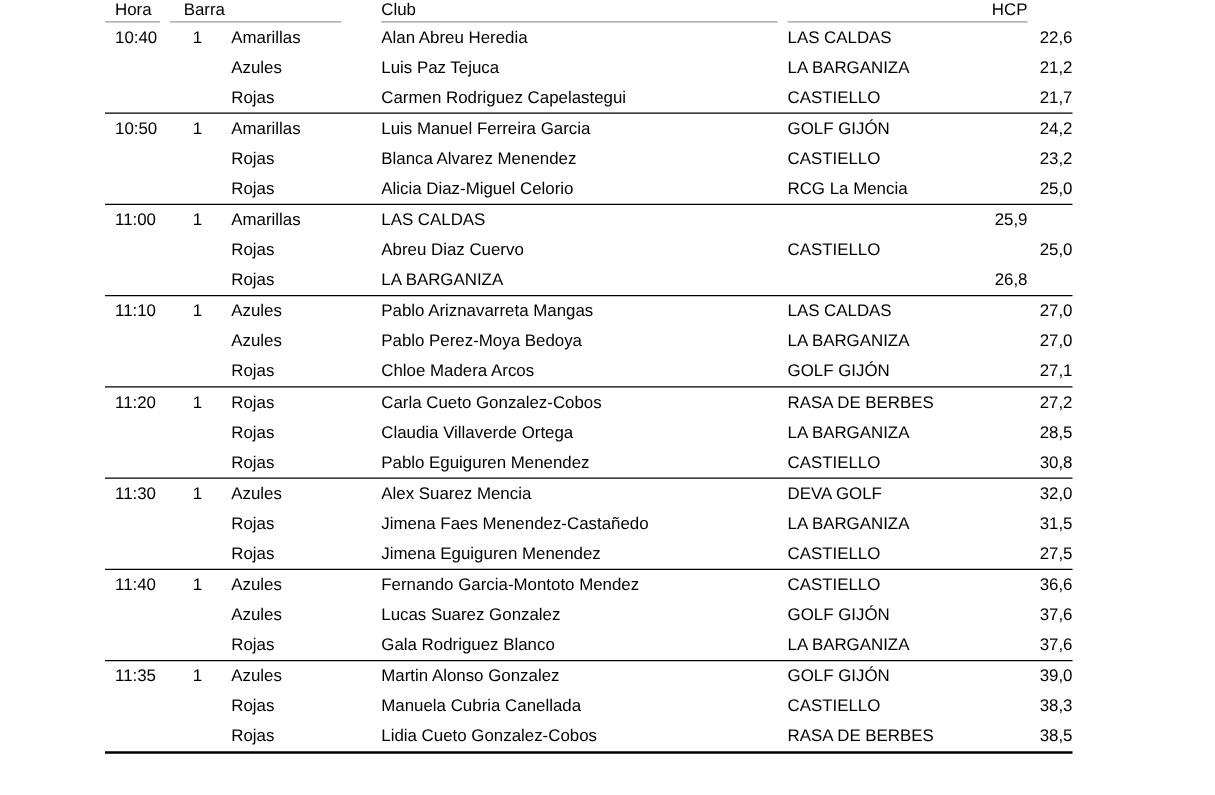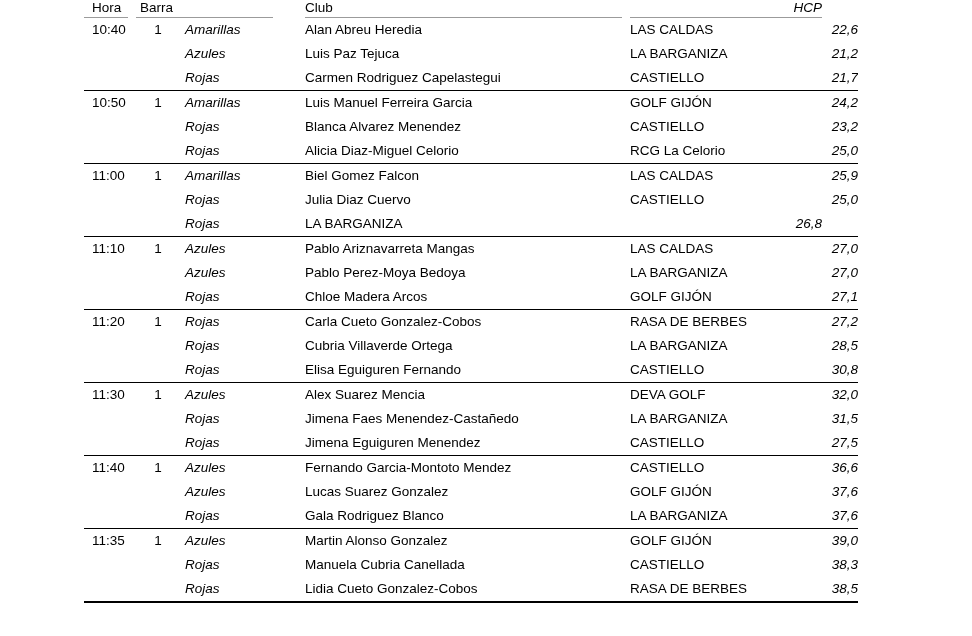--- a/index.html
+++ b/index.html
@@ -33,28 +33,28 @@
     white-space: nowrap;
   }
   .row.header {
     height: 18px;
     line-height: 16px;
   }
   .header .cell {
     border-bottom: 1px solid #9b9b9b;
     margin-right: 8px;
   }
-  .header .cell.barra { margin-right: 0; text-align: left; padding-left: 4px; }
+  .header .cell.barra { margin-right: 0; text-align: right; padding-left: 4px; }
   .header .cell.tee   { margin-right: 32px; }
   .header .cell.hcp   { margin-right: 0; }
   .cell { overflow: hidden; }
   .cell.hora   { padding-left: 8px; }
   .cell.barra  { text-align: center; }
-  .cell.tee    { padding-left: 5px; font-style: italic; }
-  .cell.hcp    { text-align: right; font-style: italic; }
+  .cell.tee    { padding-left: 5px; }
+  .cell.hcp    { text-align: right; }
   .group + .group { border-top: 1.5px solid #000000; }
 </style>
 </head>
 <body>
 
 <div class="page">
   <div class="startlist">
     <div class="row header">
       <div class="cell hora">Hora</div>
       <div class="cell barra">Barra</div>
@@ -104,38 +104,37 @@
             <div class="cell tee">Rojas</div>
             <div class="cell jugador">Blanca Alvarez Menendez</div>
             <div class="cell club">CASTIELLO</div>
             <div class="cell hcp">23,2</div>
           </div>
           <div class="row">
             <div class="cell hora"></div>
             <div class="cell barra"></div>
             <div class="cell tee">Rojas</div>
             <div class="cell jugador">Alicia Diaz-Miguel Celorio</div>
-            <div class="cell club">RCG La Celorio</div>
+            <div class="cell club">RCG La Mencia</div>
             <div class="cell hcp">25,0</div>
           </div>
         </div>
         <div class="group">
           <div class="row">
             <div class="cell hora">11:00</div>
             <div class="cell barra">1</div>
             <div class="cell tee">Amarillas</div>
-            <div class="cell jugador">Biel Gomez Falcon</div>
             <div class="cell club">LAS CALDAS</div>
             <div class="cell hcp">25,9</div>
           </div>
           <div class="row">
             <div class="cell hora"></div>
             <div class="cell barra"></div>
             <div class="cell tee">Rojas</div>
-            <div class="cell jugador">Julia Diaz Cuervo</div>
+            <div class="cell jugador">Abreu Diaz Cuervo</div>
             <div class="cell club">CASTIELLO</div>
             <div class="cell hcp">25,0</div>
           </div>
           <div class="row">
             <div class="cell hora"></div>
             <div class="cell barra"></div>
             <div class="cell tee">Rojas</div>
             <div class="cell club">LA BARGANIZA</div>
             <div class="cell hcp">26,8</div>
           </div>
@@ -172,29 +171,29 @@
             <div class="cell barra">1</div>
             <div class="cell tee">Rojas</div>
             <div class="cell jugador">Carla Cueto Gonzalez-Cobos</div>
             <div class="cell club">RASA DE BERBES</div>
             <div class="cell hcp">27,2</div>
           </div>
           <div class="row">
             <div class="cell hora"></div>
             <div class="cell barra"></div>
             <div class="cell tee">Rojas</div>
-            <div class="cell jugador">Cubria Villaverde Ortega</div>
+            <div class="cell jugador">Claudia Villaverde Ortega</div>
             <div class="cell club">LA BARGANIZA</div>
             <div class="cell hcp">28,5</div>
           </div>
           <div class="row">
             <div class="cell hora"></div>
             <div class="cell barra"></div>
             <div class="cell tee">Rojas</div>
-            <div class="cell jugador">Elisa Eguiguren Fernando</div>
+            <div class="cell jugador">Pablo Eguiguren Menendez</div>
             <div class="cell club">CASTIELLO</div>
             <div class="cell hcp">30,8</div>
           </div>
         </div>
         <div class="group">
           <div class="row">
             <div class="cell hora">11:30</div>
             <div class="cell barra">1</div>
             <div class="cell tee">Azules</div>
             <div class="cell jugador">Alex Suarez Mencia</div>

